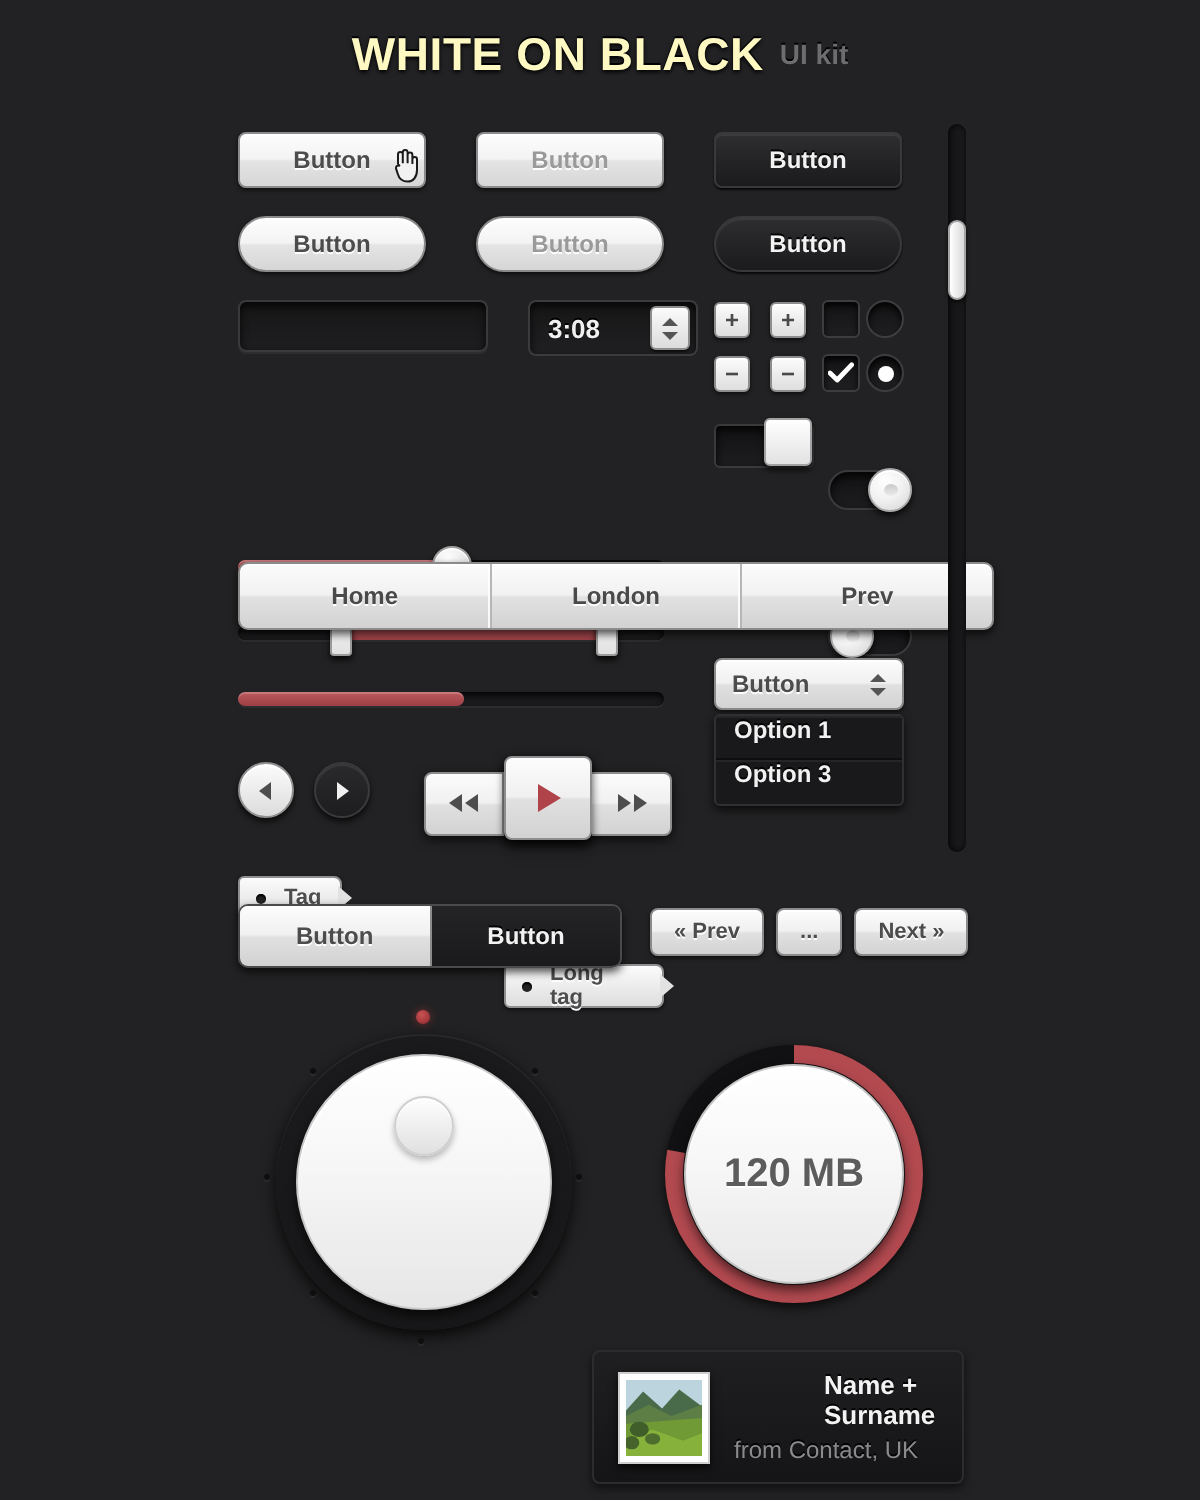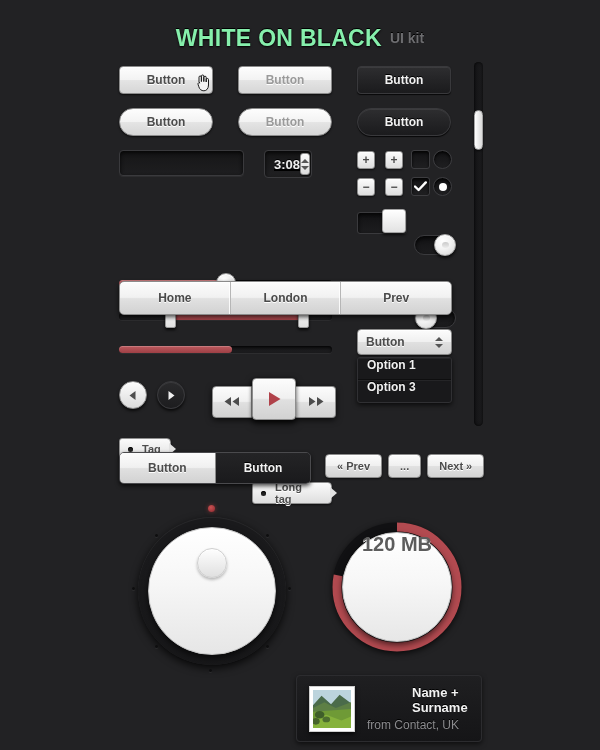--- a/index.html
+++ b/index.html
@@ -12,24 +12,23 @@
   }
   .stage { position: relative; width: 600px; height: 750px; }
 
   
   .title-wrap {
     position: absolute; top: 14px; left: 0; width: 600px;
     text-align: center;
   }
   .title {
     display: inline-block;
-    font-size: 23px; font-weight: bold; color: #86efac;
+    font-size: 23px; font-weight: bold; color: #fef9c3;
     letter-spacing: .3px;
     text-shadow: 0 1px 2px #000, 0 -1px 0 #000;
-    margin-top: 11px;
   }
   .subtitle {
     display: inline-block; margin-left: 8px;
     font-size: 14px; font-weight: bold; color: #6d6d70;
     vertical-align: 3px;
     text-shadow: 0 -1px 0 #000;
   }
 
   
   .btn-light {
@@ -401,21 +400,21 @@
   }
 
   
   .cprog { position: absolute; width: 136px; height: 136px; }
   .cprog-face {
     position: absolute; left: 13px; top: 13px;
     width: 110px; height: 110px; border-radius: 50%;
     background: linear-gradient(to bottom, #ffffff 0%, #f7f7f7 45%, #e7e7e7 100%);
     border: 1px solid #c4c4c4;
     box-shadow: 0 3px 6px rgba(0,0,0,.6), inset 0 2px 0 #fff;
-    display: flex; align-items: flex-start; justify-content: center;
+    display: flex; align-items: center; justify-content: center;
   }
   .cprog-label {
     font-size: 20px; font-weight: bold; color: #5c5c5c;
     text-shadow: 0 1px 0 #fff;
   }
 
   
   .profile {
     display: flex; align-items: center; gap: 12px;
     padding: 9px 12px;
@@ -486,21 +485,21 @@
   <div class="abs search-field" style="left:119px; top:150px; width:125px; height:26px;">
     <input class="search-input" value="" placeholder="" style="">
     <div class="icon-btn">
       <svg width="13" height="13" viewBox="0 0 13 13">
         <circle cx="5.5" cy="5.5" r="3.6" fill="none" stroke="#4d4d4d" stroke-width="1.6"></circle>
         <line x1="8.4" y1="8.4" x2="11.6" y2="11.6" stroke="#4d4d4d" stroke-width="2" stroke-linecap="round"></line>
       </svg>
     </div>
   </div>
 
-  <div class="abs stepper" style="left:264px; top:150px; width:48px; height:28px;text-decoration:underline;">
+  <div class="abs stepper" style="left:264px; top:150px; width:85px; height:28px;">
     <span class="stepper-value">3:08</span>
     <div class="stepper-arrows">
       <div class="tri-up"></div>
       <div class="tri-dn"></div>
     </div>
   </div>
 
   <div class="abs sq-btn" style="left:357px; top:151px;">
     <span>+</span>
   </div>
@@ -554,21 +553,21 @@
   <div class="abs slider-track" style="left:119px; top:224px; width:213px;">
     <div class="slider-fill" style="left:24%; width:63%;"></div>
     <div class="slider-knob-bar" style="left:calc(24% - 5px);"></div>
     <div class="slider-knob-bar" style="left:calc(87% - 6px);"></div>
   </div>
 
   <div class="abs slider-track" style="left:119px; top:250px; width:213px;">
     <div class="slider-fill" style="width:53%;"></div>
   </div>
 
-  <div class="abs navbar" style="left:119px; top:281px; width:333px;">
+  <div class="abs navbar" style="left:119px; top:281px; width:378px;">
     <div class="nav-item">Home</div>
     <div class="nav-item">London</div>
     <div class="nav-item">Prev</div>
   </div>
 
   <div class="abs tag light" style="left:119px; top:335px; width:52px;">
     <span>Tag</span>
   </div>
   <div class="abs tag dark" style="left:183px; top:335px; width:60px;">
     <span>Tag 2</span>

